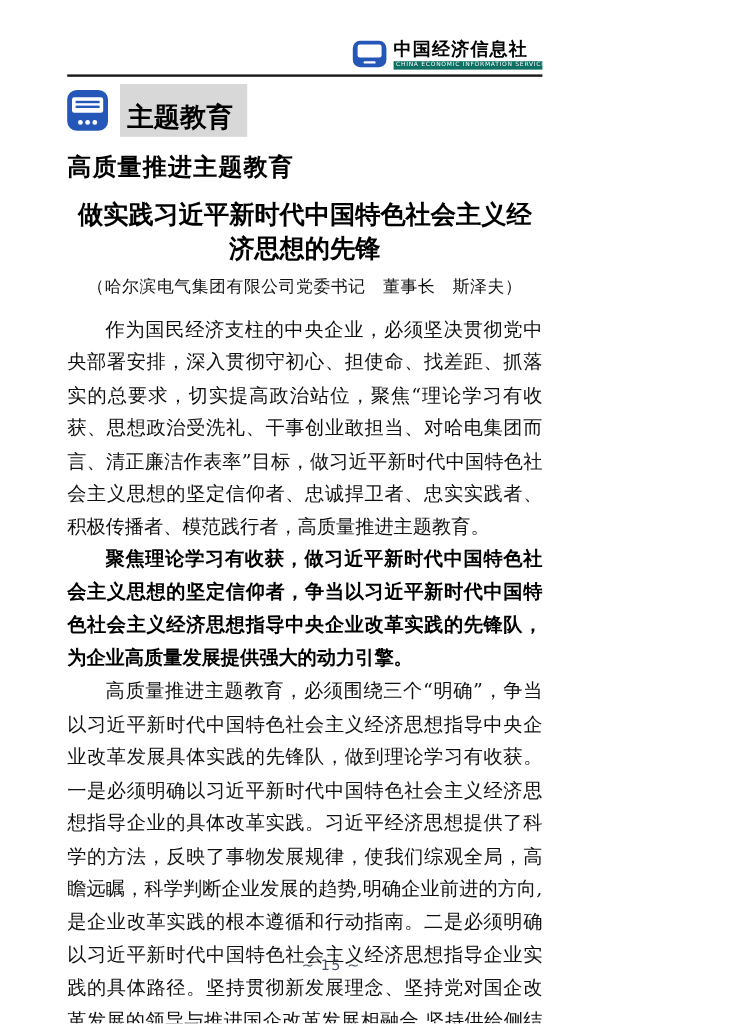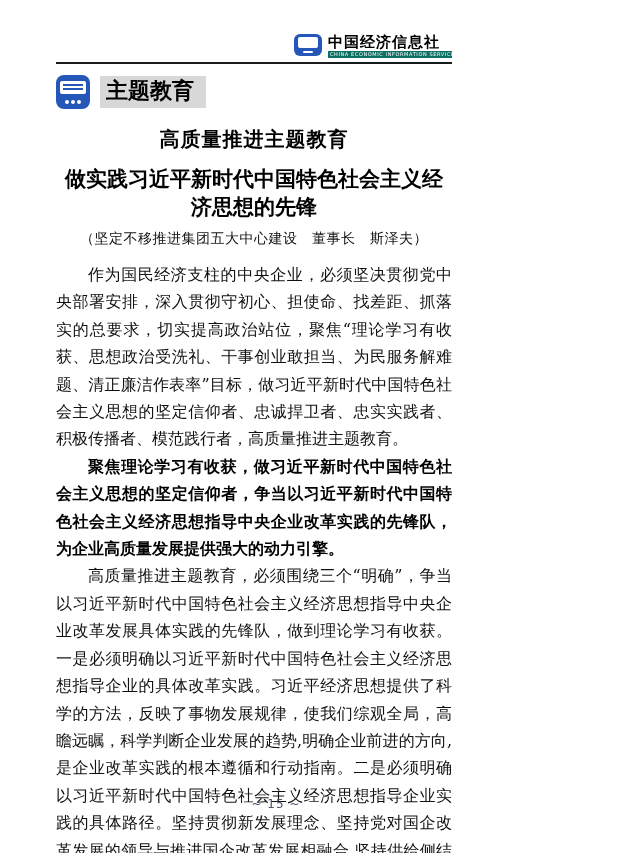--- a/index.html
+++ b/index.html
@@ -19,23 +19,23 @@
   .logo-sub{margin-top:2px;background:#0E6F63;color:#ffffff;font-family:"DejaVu Sans",sans-serif;
     font-size:5px;letter-spacing:0.6px;padding:1px 2px;white-space:nowrap;overflow:hidden;max-width:120px;}
   .header-rule{border:none;border-top:2px solid #1a1a1a;margin:2px 0 0 0;}
   
   .badge-row{display:flex;align-items:center;gap:10px;margin-top:10px;height:36px;}
   .badge-icon{width:34px;height:34px;background:#2457B8;border-radius:8px;position:relative;display:inline-block;flex:0 0 auto;}
   .bi-band{position:absolute;left:4px;right:4px;top:6px;height:13px;background:#fff;border-radius:2px;}
   .bi-band::before{content:"";position:absolute;left:3px;right:3px;top:3px;height:2px;background:#2457B8;box-shadow:0 4px 0 #2457B8;}
   .bi-dots{position:absolute;width:4px;height:4px;border-radius:50%;background:#fff;bottom:5px;left:9px;box-shadow:6px 0 0 #fff,12px 0 0 #fff;}
   .badge-label{font-family:"Liberation Sans","DejaVu Sans",sans-serif;font-weight:bold;font-size:22px;
-    color:#000;background:#d8d8d8;padding:1px 12px 3px 6px;line-height:1.25;}
+    color:#000;background:#d8d8d8;padding:14px 12px 3px 6px;line-height:1.25;}
   
-  .title{margin:16px 0 0 0;text-align:center;font-family:"Liberation Sans","DejaVu Sans",sans-serif;
+  .title{margin:16px 0 0 0;text-align:left;font-family:"Liberation Sans","DejaVu Sans",sans-serif;
     font-weight:bold;font-size:20px;color:#000;letter-spacing:1px;}
   .subtitle{margin:12px 0 0 0;text-align:center;font-family:Liberation Mono, monospace;
     font-weight:bold;font-size:21px;color:#000;letter-spacing:0;}
   .byline{margin-top:9px;text-align:center;font-size:14px;color:#111;letter-spacing:0.5px;}
   
   .article-body{margin-top:13px;}
   .article-body p{margin:0;text-indent:2em;text-align:justify;font-size:16px;line-height:27.4px;color:#111;}
   .article-body p.em{font-family:Liberation Serif, serif;font-weight:bold;color:#000;}
   
   .page-footer{position:absolute;left:0;right:0;bottom:42px;text-align:center;
@@ -60,23 +60,23 @@
   <div class="badge-row">
     <span class="badge-icon">
       <span class="bi-band"></span>
       <span class="bi-dots"></span>
     </span>
     <span class="badge-label">主题教育</span>
   </div>
 
   <h1 class="title">高质量推进主题教育</h1>
   <h2 class="subtitle">做实践习近平新时代中国特色社会主义经济思想的先锋</h2>
-  <div class="byline">（坚定不移推进集团五大中心建设　董事长　斯泽夫）</div>
+  <div class="byline">（哈尔滨电气集团有限公司党委书记　董事长　斯泽夫）</div>
 
   <div class="article-body">
-      <p>作为国民经济支柱的中央企业，必须坚决贯彻党中央部署安排，深入贯彻守初心、担使命、找差距、抓落实的总要求，切实提高政治站位，聚焦“理论学习有收获、思想政治受洗礼、干事创业敢担当、为民服务解难题、清正廉洁作表率”目标，做习近平新时代中国特色社会主义思想的坚定信仰者、忠诚捍卫者、忠实实践者、积极传播者、模范践行者，高质量推进主题教育。</p>
+      <p>作为国民经济支柱的中央企业，必须坚决贯彻党中央部署安排，深入贯彻守初心、担使命、找差距、抓落实的总要求，切实提高政治站位，聚焦“理论学习有收获、思想政治受洗礼、干事创业敢担当、对哈电集团而言、清正廉洁作表率”目标，做习近平新时代中国特色社会主义思想的坚定信仰者、忠诚捍卫者、忠实实践者、积极传播者、模范践行者，高质量推进主题教育。</p>
       <p class="em">聚焦理论学习有收获，做习近平新时代中国特色社会主义思想的坚定信仰者，争当以习近平新时代中国特色社会主义经济思想指导中央企业改革实践的先锋队，为企业高质量发展提供强大的动力引擎。</p>
       <p>高质量推进主题教育，必须围绕三个“明确”，争当以习近平新时代中国特色社会主义经济思想指导中央企业改革发展具体实践的先锋队，做到理论学习有收获。一是必须明确以习近平新时代中国特色社会主义经济思想指导企业的具体改革实践。习近平经济思想提供了科学的方法，反映了事物发展规律，使我们综观全局，高瞻远瞩，科学判断企业发展的趋势,明确企业前进的方向,是企业改革实践的根本遵循和行动指南。二是必须明确以习近平新时代中国特色社会主义经济思想指导企业实践的具体路径。坚持贯彻新发展理念、坚持党对国企改革发展的领导与推进国企改革发展相融合,坚持供给侧结构性改革,坚持问题导向，推进质量变革、效率变革、动力变革,坚持孕育弘扬创新文化，积极融入全球经济。三是必须明确以习近平新时代中国特色社会主义经济思想指导企业实践的关系。对哈电集团而言，我们必须正确处理集团主业与转型发展，多元化与专业化发展，大企业与小企业，事业部和企业，国家、企业和职工利益问题，集团和企业等关系，坚定不移推进集团五大中心建设。</p>
     </div>
 
   <div class="page-footer">~ 15 ~</div>
 
 </div>
 
 </body></html>

